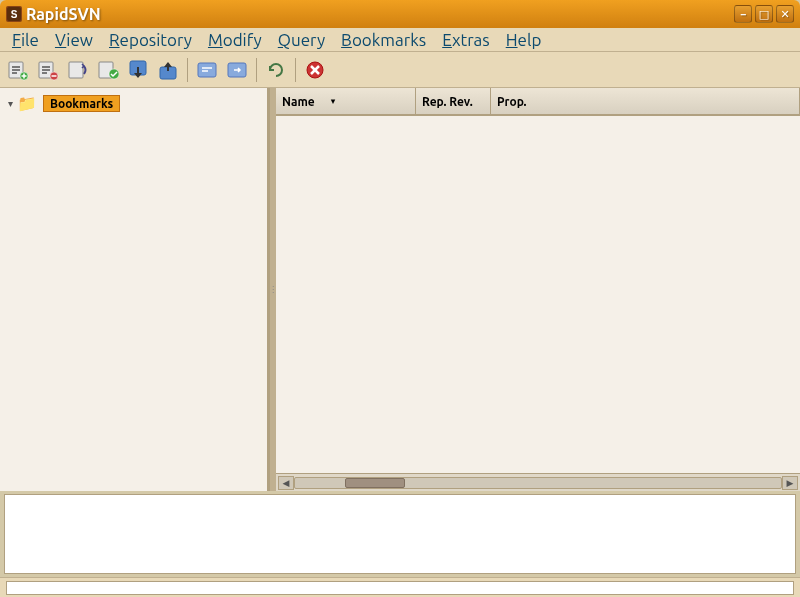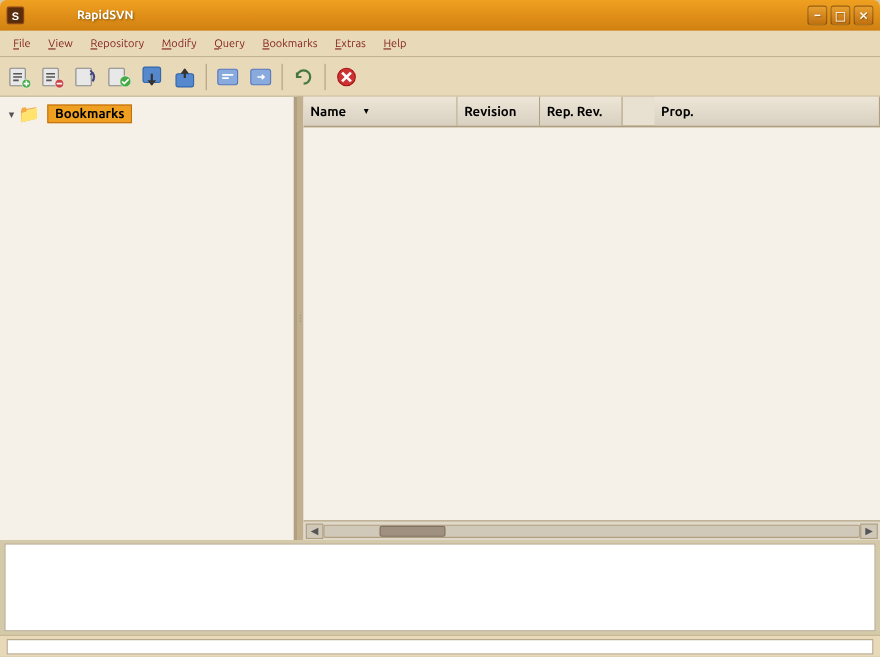--- a/index.html
+++ b/index.html
@@ -40,23 +40,22 @@
       align-items: center;
       justify-content: center;
       color: white;
       font-size: 10px;
       font-weight: bold;
     }
 
     #titlebar-title {
       color: white;
       font-weight: bold;
-      font-size: 11px;
+      font-size: 16px;
       text-shadow: 1px 1px 2px rgba(0,0,0,0.4);
-      margin-left: 44px;
     }
 
     #titlebar-controls {
       display: flex;
       gap: 3px;
     }
 
     .title-btn {
       width: 18px;
       height: 18px;
@@ -79,22 +78,22 @@
       height: 24px;
       display: flex;
       align-items: center;
       padding: 0 4px;
       border-bottom: 1px solid #c0b090;
     }
 
     .menu-item {
       padding: 2px 8px;
       cursor: pointer;
-      font-size: 10px;
-      color: #7f1d1d;
+      font-size: 17px;
+      color: #0c4a6e;
       border-radius: 3px;
     }
 
     .menu-item span.underline { text-decoration: underline; }
 
     
     #toolbar {
       background: #e8d9b8;
       height: 36px;
       display: flex;
@@ -208,21 +207,21 @@
       align-items: center;
       gap: 16px;
       background: linear-gradient(to bottom, #ede5d5, #d8d0c0);
     }
 
     .col-name { width: 140px; min-width: 140px; }
     .col-revision { width: 75px; min-width: 75px; }
     .col-reprev { width: 75px; min-width: 75px; }
     .col-author { width: 100px; min-width: 100px; }
     .col-status { width: 75px; min-width: 75px; }
-    .col-prop { flex: 1; margin-left: 29px; }
+    .col-prop { flex: 1; }
 
     .sort-arrow { font-size: 9px; }
 
     
     #file-list {
       flex: 1;
       background: #f5f0e8;
       overflow: auto;
     }
 
@@ -440,23 +439,20 @@
 
     <div id="sash">⋮</div>
 
     <div id="file-panel">
 
       <div id="column-headers">
         <div class="col-header col-name">
           <span>Name</span>
           <span class="sort-arrow">▾</span>
         </div>
-        <div class="col-header col-revision">
-          <span>Revision</span>
-        </div>
         <div class="col-header col-reprev">
           <span>Rep. Rev.</span>
         </div>
         <div class="col-header col-prop">
           <span>Prop.</span>
         </div>
       </div>
 
       <div id="file-list"></div>
 

